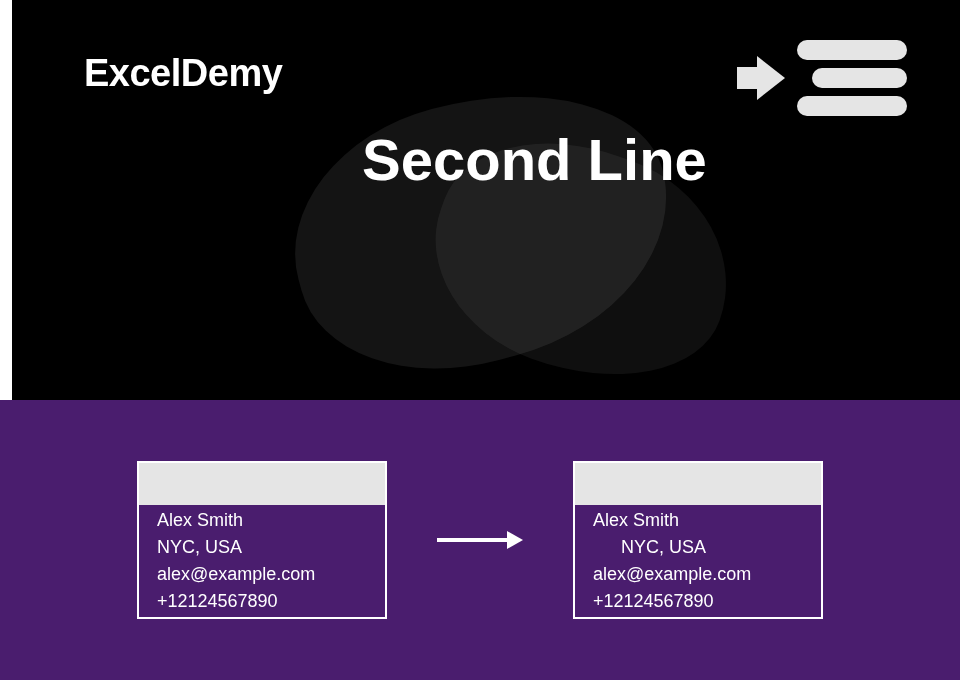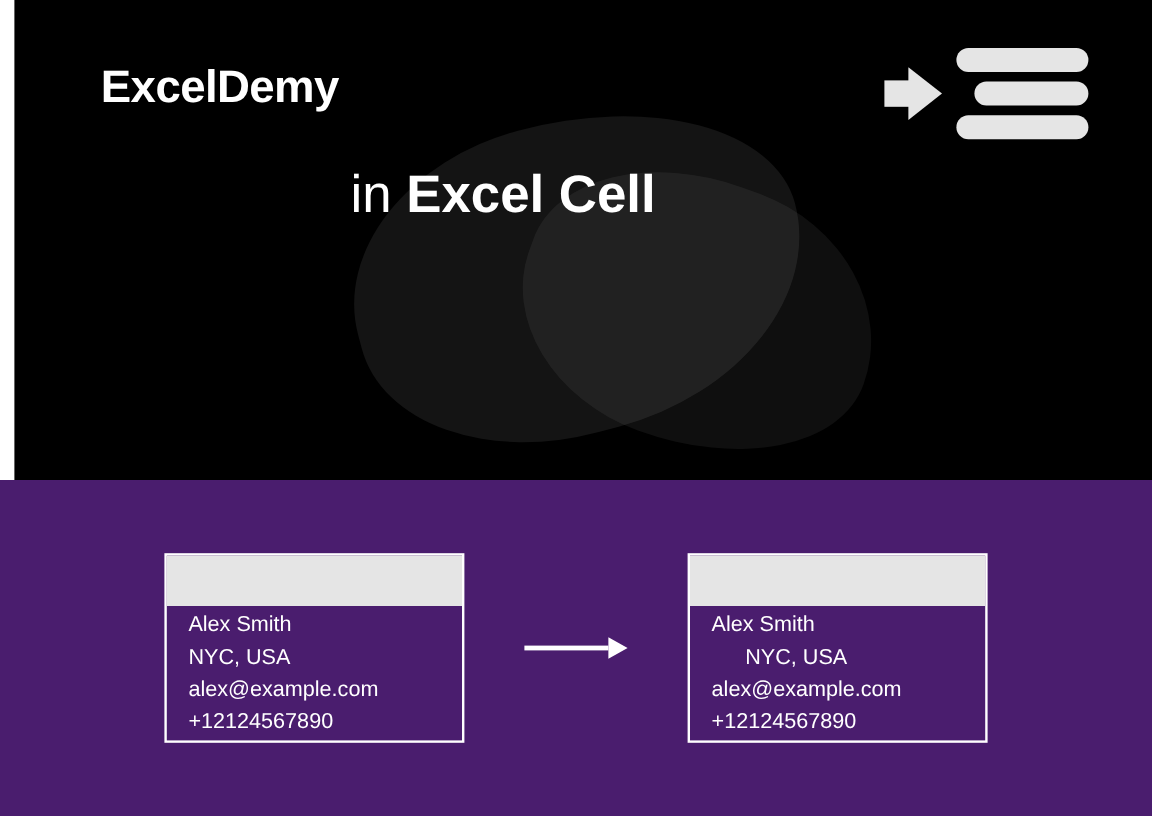--- a/index.html
+++ b/index.html
@@ -172,23 +172,21 @@
   <div class="indent-icon">
     <div class="arrow-right"></div>
     <div class="bars">
       <div class="bar"></div>
       <div class="bar bar-short"></div>
       <div class="bar"></div>
     </div>
   </div>
 
   <div class="title-container">
-    <div class="title-line3">
-      <span>in </span><span class="bold">Excel Cell</span>
-    </div>
+    <div class="title-line2">Second Line</div>
   </div>
 </div>
 
 <div class="bottom-section">
   <div class="cell-box">
     <div class="cell-header"></div>
     <div class="cell-body">
       <div>Alex Smith</div>
       <div>NYC, USA</div>
       <div>alex@example.com</div>

